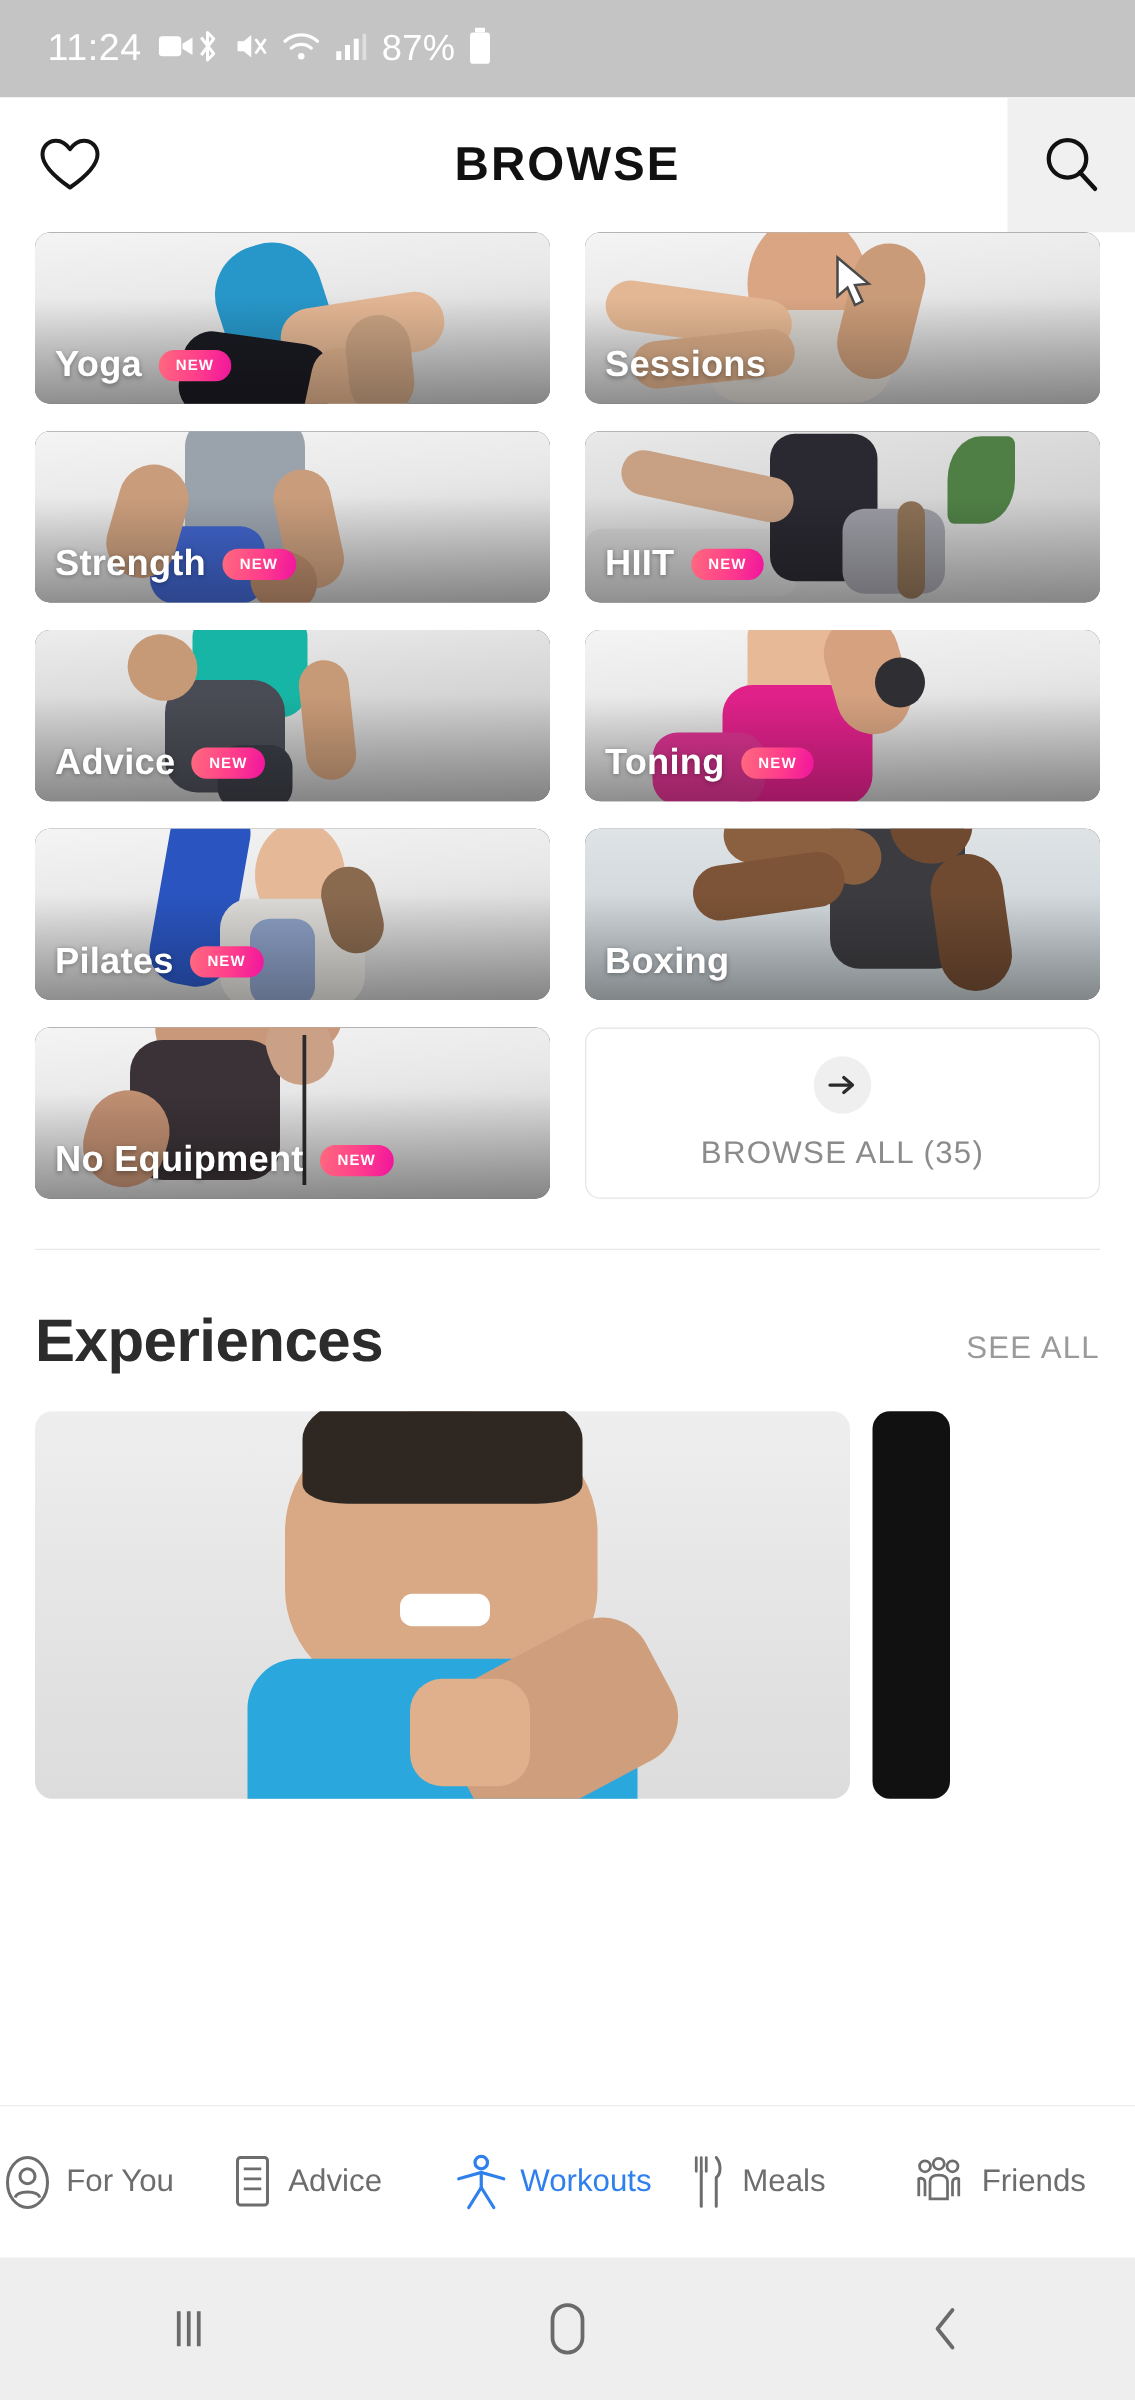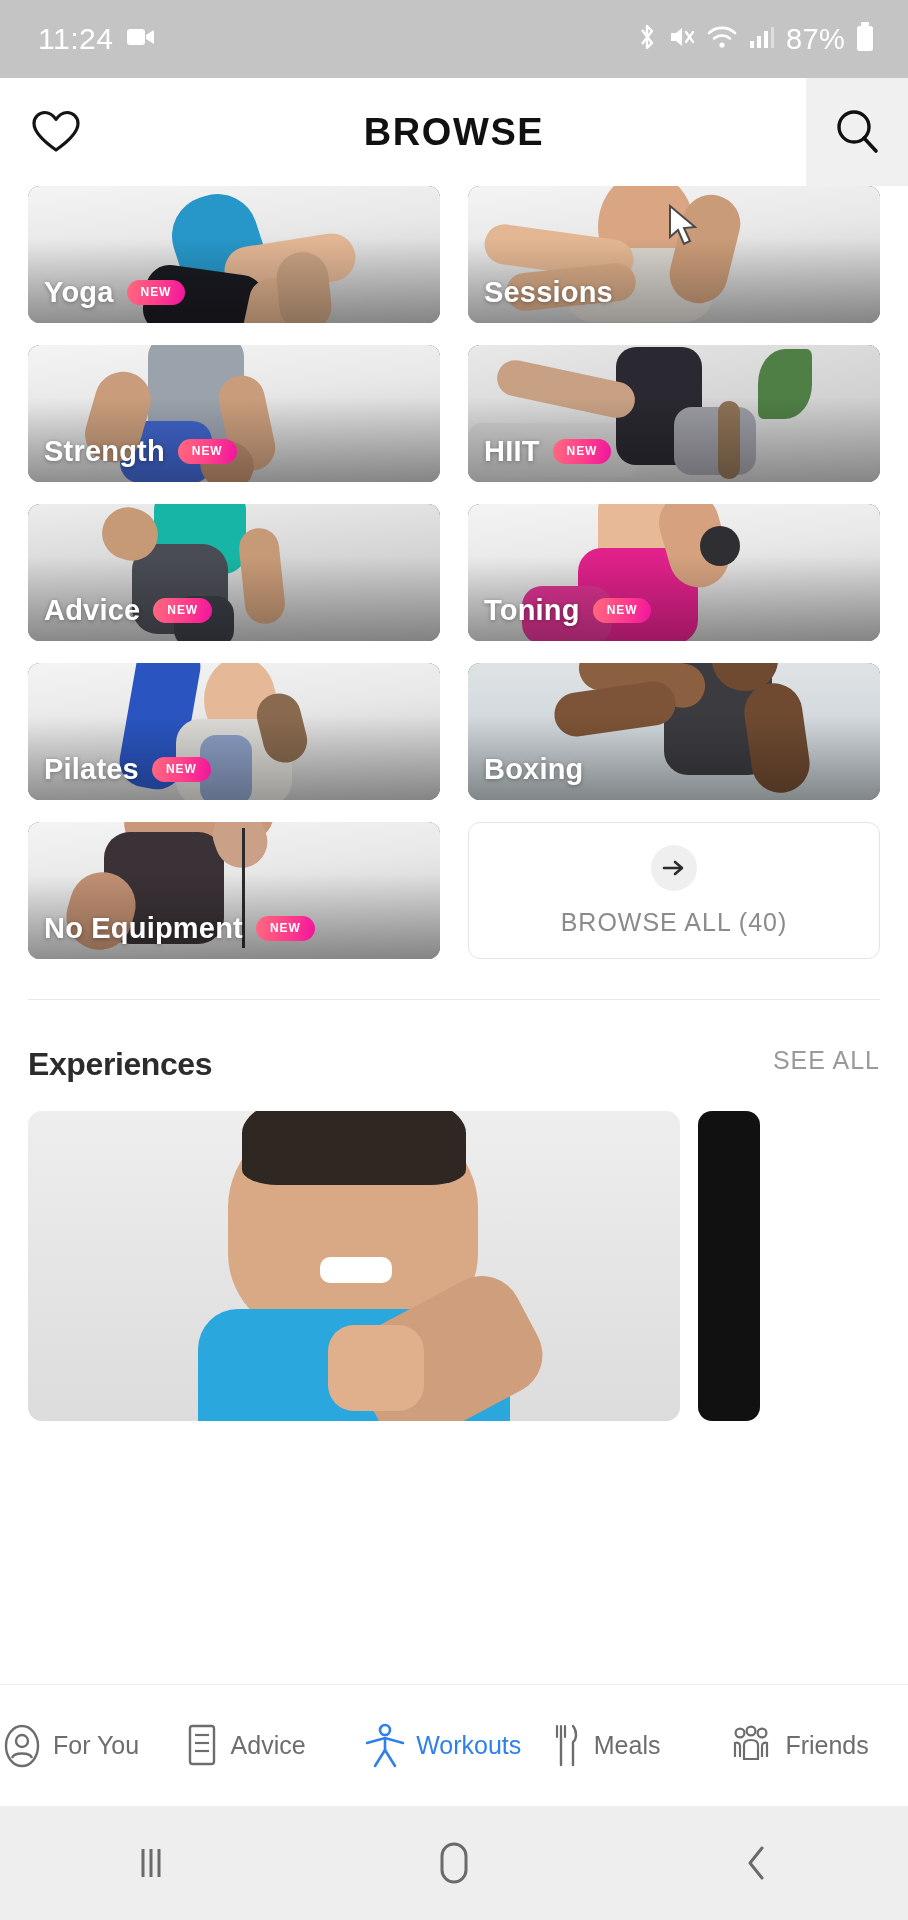--- a/index.html
+++ b/index.html
@@ -7,21 +7,21 @@
     width: 908px; height: 1920px;
     font-family: "Liberation Sans", sans-serif;
     background: #ffffff;
     overflow: hidden;
   }
   #phone { position: relative; width: 908px; height: 1920px; background: #fff; }
 
   
   .status-bar {
     height: 78px; background: #c4c4c4;
-    display: flex; align-items: center; justify-content: space-between;
+    display: flex; align-items: center; 
     padding: 0 34px 0 38px; color: #ffffff;
   }
   .status-left { display: flex; align-items: center; gap: 14px; }
   .status-time { font-size: 30px; letter-spacing: 0.5px; color: #fff; font-weight: 400; }
   .status-right { display: flex; align-items: center; gap: 11px; }
   .status-pct { font-size: 29px; color: #fff; letter-spacing: 0.3px; }
   .sb-ico { display: block; }
 
   
   .app-header {
@@ -99,21 +99,21 @@
     font-size: 25px; color: #8b8b8b; letter-spacing: 1px;
   }
 
   .divider { height: 1px; background: #e8e8e8; margin: 40px 28px 0; }
 
   
   .section-head {
     display: flex; align-items: flex-end; justify-content: space-between;
     padding: 46px 28px 0;
   }
-  .section-title { font-size: 32px; font-weight: bold; color: #2c2c2c; letter-spacing: -0.4px; }
+  .section-title { font-size: 48px; font-weight: bold; color: #2c2c2c; letter-spacing: -0.4px; }
   .see-all { font-size: 25px; color: #9a9a9a; letter-spacing: 1px; padding-bottom: 8px; }
 
   .carousel { display: flex; gap: 18px; padding: 28px 0 0 28px; }
   .exp-card {
     position: relative; width: 652px; height: 310px; flex: none;
     border-radius: 14px; overflow: hidden;
     background: linear-gradient(180deg,#eeeeee 0%, #e3e3e3 60%, #dcdcdc 100%);
   }
   .exp-card-next {
     width: 62px; height: 310px; flex: none; border-radius: 14px; background: #111;
@@ -358,21 +358,21 @@
         </div>
       </div>
 
       <div class="browse-card">
         <div class="browse-arrow">
           <svg width="24" height="20" viewBox="0 0 24 20">
             <line x1="2" y1="10" x2="19" y2="10" stroke="#2b2b2b" stroke-width="2.6" stroke-linecap="round"></line>
             <path d="M13 4 L20 10 L13 16" fill="none" stroke="#2b2b2b" stroke-width="2.6" stroke-linecap="round" stroke-linejoin="round"></path>
           </svg>
         </div>
-        <span class="browse-text">BROWSE ALL (40)</span>
+        <span class="browse-text">BROWSE ALL (35)</span>
       </div>
 
     </div>
 
     <div class="divider"></div>
 
     <div class="section-head">
       <span class="section-title">Experiences</span>
       <span class="see-all">SEE ALL</span>
     </div>

